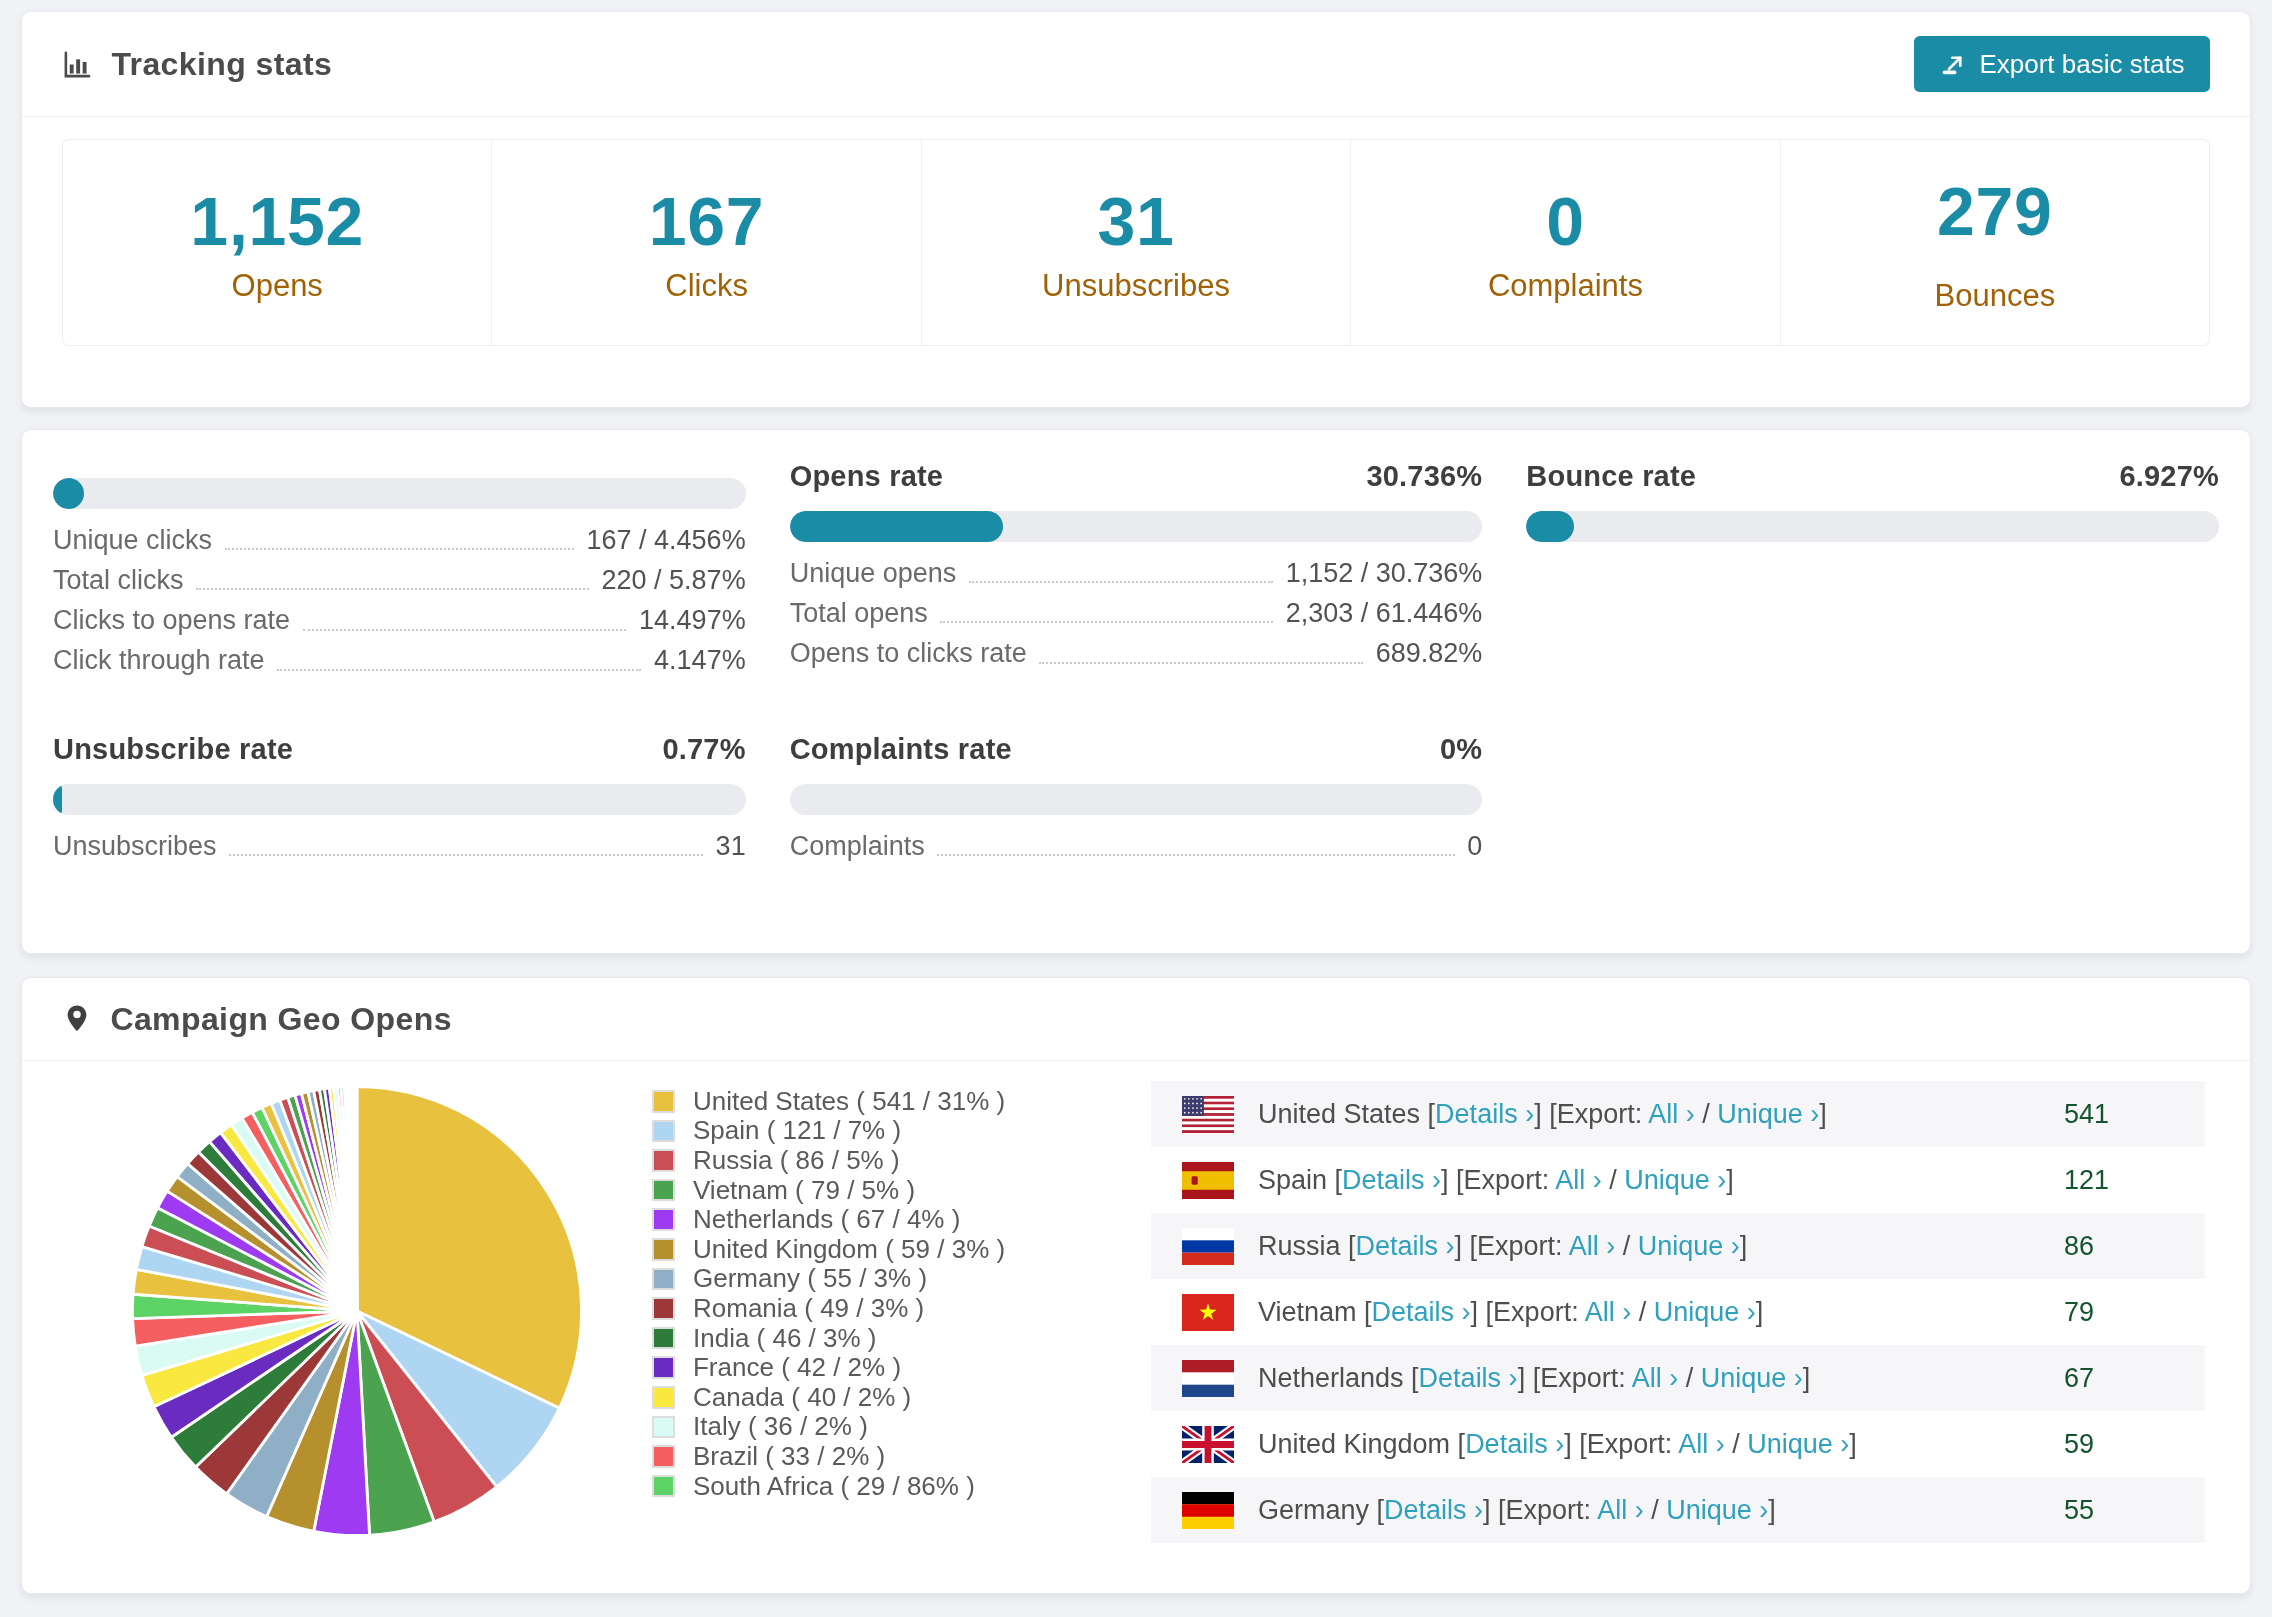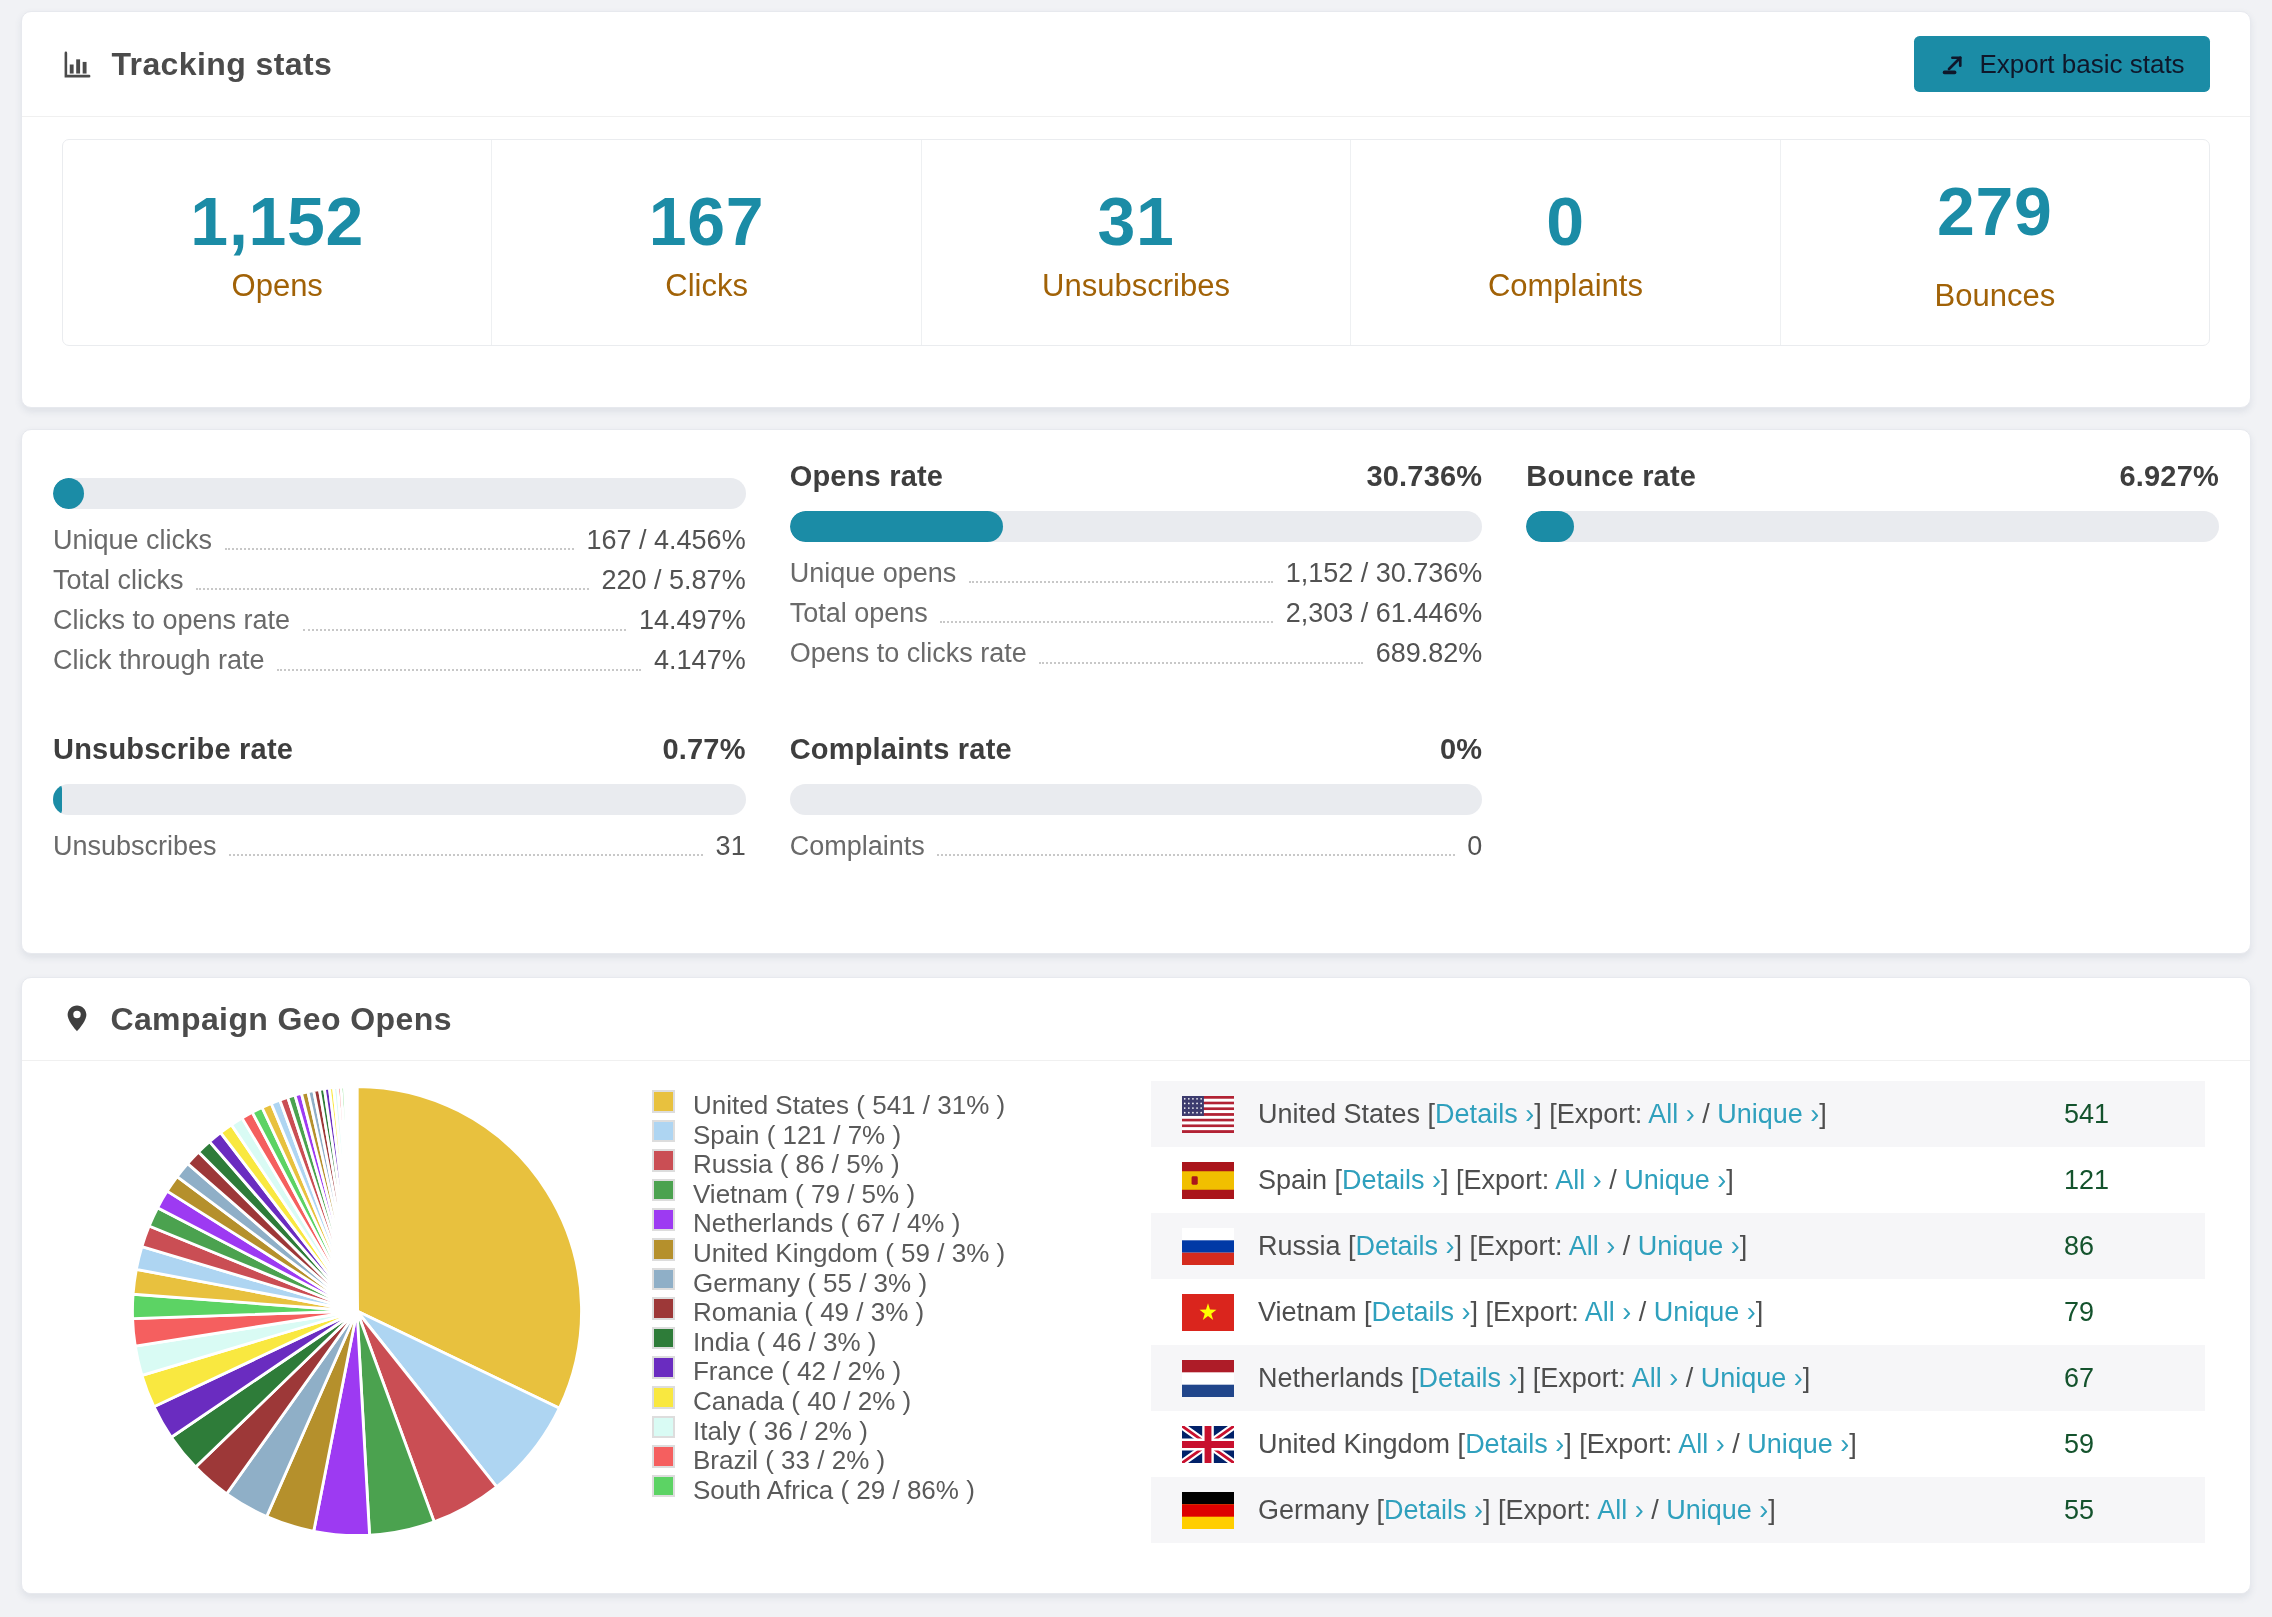--- a/index.html
+++ b/index.html
@@ -24,21 +24,21 @@
     display:flex;align-items:center;height:104px;padding:0 40px;
     border-bottom:1.4px solid #f0f0f0;
   }
   .card-head .hicon{display:flex;align-items:center;color:#4b4b4b;}
   .card-head h2{
     font-size:32px;font-weight:600;color:#4b4b4b;margin:0 0 0 18.4px;
     letter-spacing:0.4px;
   }
   .export-btn{
     margin-left:auto;display:flex;align-items:center;gap:12.7px;
-    background:#1b8ca6;color:#0f172a;border:none;border-radius:5.6px;
+    background:#1b8ca6;color:#ffffff;border:none;border-radius:5.6px;
     height:56px;padding:0 25.4px;font-size:26px;font-family:inherit;cursor:pointer;
   }
 
   
   .stats-row{
     position:absolute;left:40px;right:40px;top:127px;height:205px;
     border:1.4px solid #eaecef;border-radius:7px;display:flex;background:#fff;
   }
   .stat-cell{
     flex:1;display:flex;flex-direction:column;align-items:center;justify-content:center;
@@ -61,21 +61,21 @@
   .drow{display:flex;align-items:flex-end;height:31px;margin-bottom:9.2px;}
   .dlabel{font-size:27px;color:#6a6a6a;white-space:nowrap;}
   .leader{flex:1;border-bottom:2.1px dotted #c8c8c8;margin:0 12.7px 5.6px 12.7px;}
   .dval{font-size:27px;color:#525252;white-space:nowrap;}
 
   
   .geo-head{height:82px;border-bottom:1.4px solid #f0f0f0;display:flex;align-items:center;padding:0 40px;}
   .geo-head h2{font-size:32px;font-weight:600;color:#4b4b4b;margin:0 0 0 18.4px;letter-spacing:0.4px;}
   #pie{position:absolute;left:102px;top:100px;width:466px;height:466px;}
   #legend{position:absolute;left:630px;top:112px;}
-  .lg-item{display:flex;height:22.6px;margin-bottom:7px;}
+  .lg-item{display:flex;align-items:center;height:22.6px;margin-bottom:7px;}
   .lg-sw{width:22.6px;height:22.6px;border:2.1px solid #ddd;box-sizing:border-box;margin-right:18.4px;flex:none;}
   .lg-tx{font-size:26px;color:#5a5a5a;white-space:nowrap;}
 
   .geo-table{position:absolute;left:1129px;top:103px;width:1054px;}
   .t-head{
     display:flex;align-items:center;height:62px;padding-left:106px;
     font-size:27px;color:#4a4a4a;
   }
   .t-head .th-country{flex:1;}
   .t-head .th-total{width:141px;}

